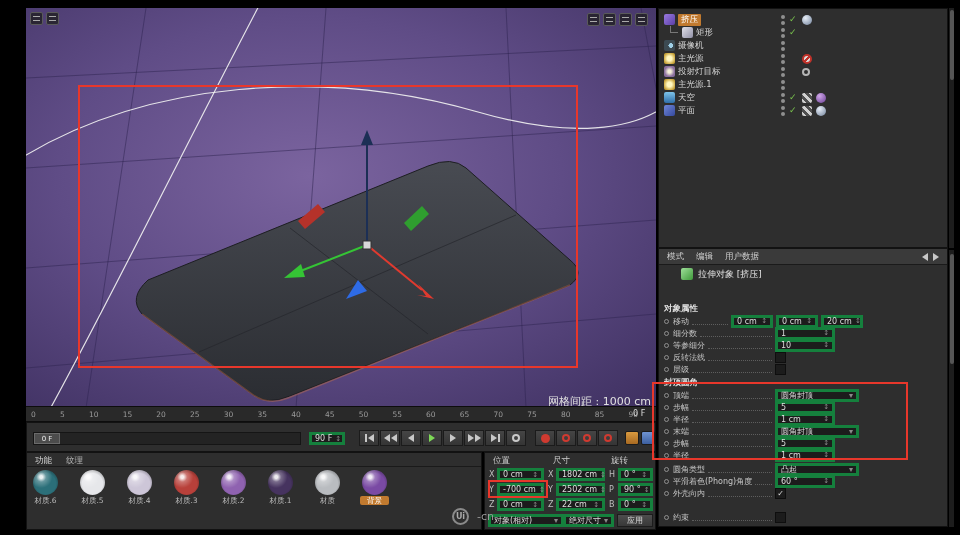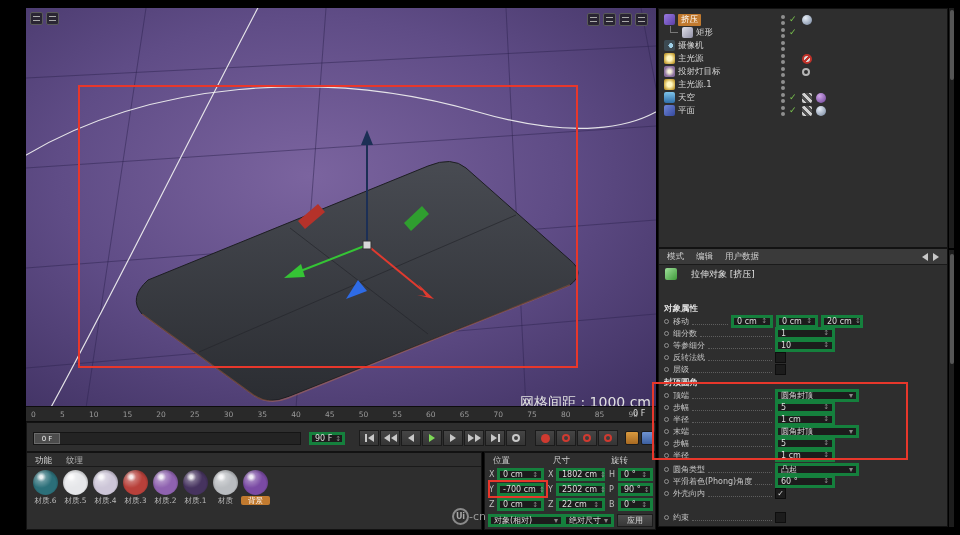--- a/index.html
+++ b/index.html
@@ -71,21 +71,21 @@
 .t-phong{background:radial-gradient(circle at 35% 30%,#e7eef7,#70819a)}
 .t-comp{background:radial-gradient(circle at 35% 30%,#cfa6e8,#6a3f93)}
 .t-tex{border-radius:2px;background:repeating-linear-gradient(45deg,#cfcfcf 0 3px,#4e4e4e 3px 6px)}
 .t-noentry{border:2px solid #c0322a;background:linear-gradient(135deg,transparent 40%,#c0322a 40% 60%,transparent 60%),#ddd}
 .t-target{width:8px;height:8px;border:2px solid #b5b5b5;background:transparent}
 .treeln{width:8px;height:7px;border-left:1px solid #777;border-bottom:1px solid #777;margin:-7px 1px 0 6px;flex:0 0 auto}
 
 
 .ammenu{display:flex;align-items:center;gap:12px;padding:0 8px;height:16px;
   background:#3a3a3a;border-bottom:1px solid #1a1a1a;font-size:8.5px;color:#cfcfcf}
-.amtitle{display:flex;align-items:center;gap:14px;padding:0 6px;height:18px;font-size:9px;color:#e0e0e0}
+.amtitle{display:flex;align-items:center;gap:5px;padding:0 22px;height:18px;font-size:9px;color:#e0e0e0}
 .am-oicon{width:12px;height:12px;border-radius:2px;background:linear-gradient(135deg,#9fe09a,#3f9a3a)}
 .amtabs{display:flex;height:16px}
 .amtab{flex:1;display:flex;align-items:center;justify-content:center;font-size:8px;color:#c8c8c8;
   background:linear-gradient(#4e4e4e,#3b3b3b);border:1px solid #242424;border-left:none;white-space:nowrap}
 .amtab:first-child{border-left:1px solid #242424}
 .amtab.sel{background:linear-gradient(#87a5c9,#5b7ba1);color:#fff}
 .arow{position:absolute;left:5px;right:36px;height:12px;display:flex;align-items:center}
 .adot{width:5px;height:5px;border:1px solid #909090;border-radius:50%;margin-right:4px;flex:0 0 auto}
 .lwrap{width:102px;display:flex;align-items:center;overflow:hidden;flex:0 0 auto}
 .alabel{font-size:8px;color:#c6c6c6;white-space:nowrap}
@@ -94,21 +94,21 @@
 .w42{width:42px;margin-right:3px}.w60{width:60px}.w84{width:84px}
 
 
 .anno{position:absolute;border:2px solid var(--annotation,#e8372b);pointer-events:none;z-index:50}
 
 
 .sbar{background:#1d1d1d;border-left:1px solid #000}
 .sthumb{position:absolute;left:1px;right:0;background:#555;border-radius:2px}
 
 
-#wm{display:flex;align-items:center;gap:0;z-index:60}
+#wm{display:flex;align-items:center;gap:8px;z-index:60}
 #wm .circ{width:17px;height:17px;border:2px solid #8a8a8a;border-radius:50%;color:#aaa;
   font-size:8px;font-weight:bold;display:flex;align-items:center;justify-content:center}
 #wm .txt{font-size:11px;color:#999}
 </style>
 </head>
 <body>
 
 <div class="ap" id="viewport" style="left:26px;top:8px;width:630px;height:400px;overflow:hidden">
   <svg class="ap" style="left:0;top:0" width="630" height="400" viewBox="0 0 630 400">
     <defs>
@@ -172,21 +172,21 @@
   <span class="ap vchip" style="right:40px;top:5px">
       <i></i>
     </span>
   <span class="ap vchip" style="right:24px;top:5px">
       <i></i>
     </span>
   <span class="ap vchip" style="right:8px;top:5px">
       <i></i>
     </span>
 
-  <span class="ap" style="left:480px;top:386px;width:145px;text-align:right;font-size:14px;color:#e0e0e0">网格间距 : 1000 cm</span>
+  <span class="ap" style="left:480px;top:386px;width:145px;text-align:right;font-size:11px;color:#e0e0e0">网格间距 : 1000 cm</span>
 </div>
 
 <div class="ap" id="ruler" style="left:26px;top:406px;width:630px;height:16px">
   <span>0</span>
   <span>5</span>
   <span>10</span>
   <span>15</span>
   <span>20</span>
   <span>25</span>
   <span>30</span>
@@ -257,21 +257,21 @@
   <span class="ap sqic" style="left:614px;top:8px;background:linear-gradient(#6f94d2,#3c5fa0)"></span>
   <span class="ap" style="left:604px;top:-16px"></span>
   <span class="ap" style="left:606px;top:-14px;font-size:8px;color:#ddd">0 F</span>
 </div>
 
 <div class="ap panel" style="left:26px;top:452px;width:456px;height:78px">
   <div style="display:flex;gap:14px;padding:2px 8px;height:14px;border-bottom:1px solid #1a1a1a">
     <span style="font-size:8.5px;color:#d8d8d8">功能</span>
     <span style="font-size:8.5px;color:#b8b8b8">纹理</span>
   </div>
-  <div style="display:flex;gap:1px;padding:3px 2px 0 4px">
+  <div style="display:flex;gap:18px;padding:3px 2px 0 4px">
     <div class="mat">
       <div class="sph" style="--c: #2b6f79;"></div>
       <div class="mname">材质.6</div>
     </div>
     <div class="mat">
       <div class="sph" style="--c: #e6e7ea;"></div>
       <div class="mname">材质.5</div>
     </div>
     <div class="mat">
       <div class="sph" style="--c: #cdc6d8;"></div>

